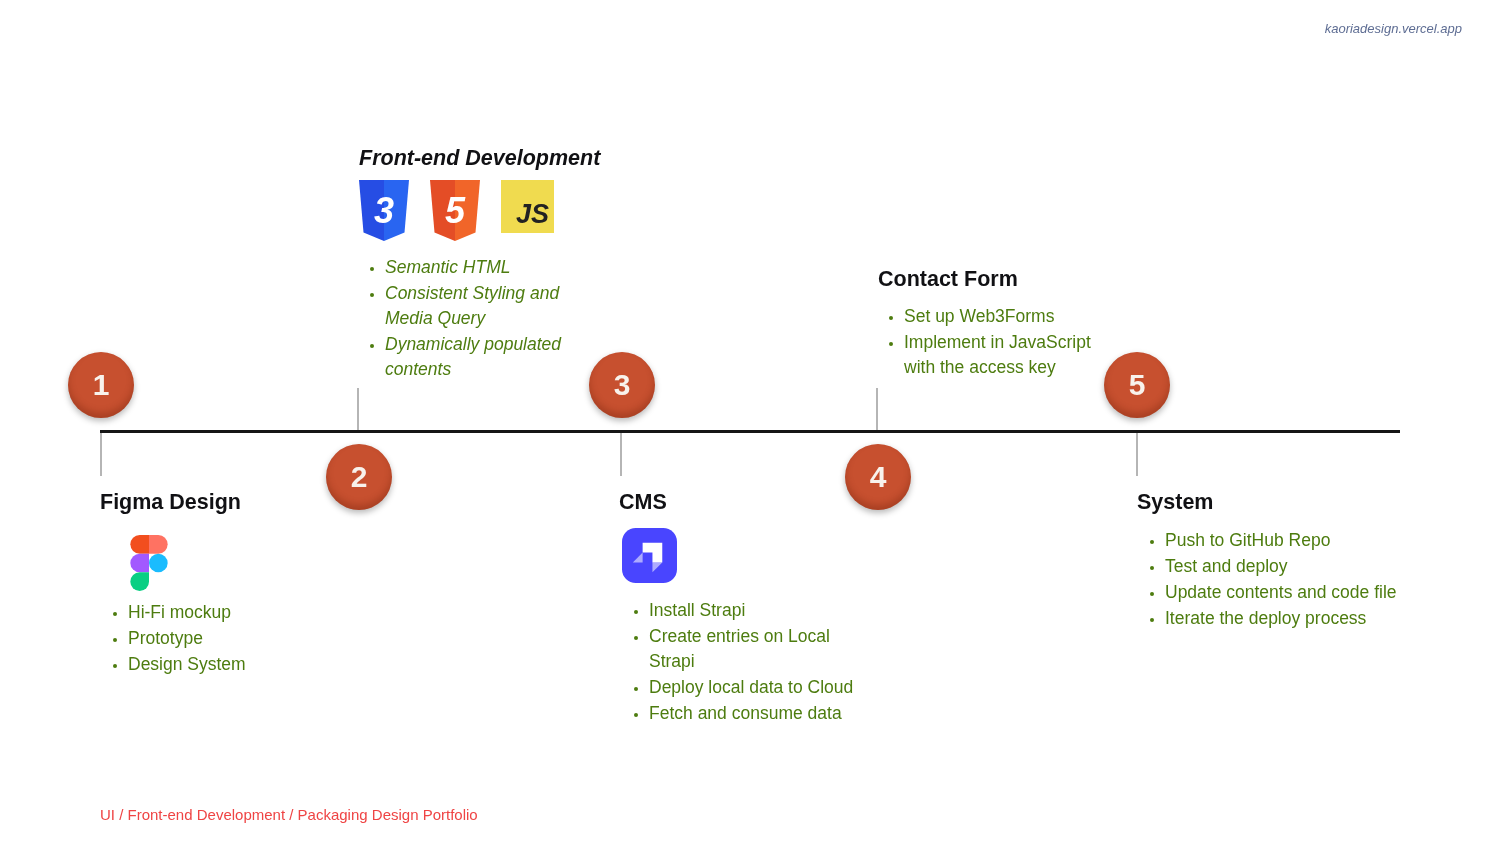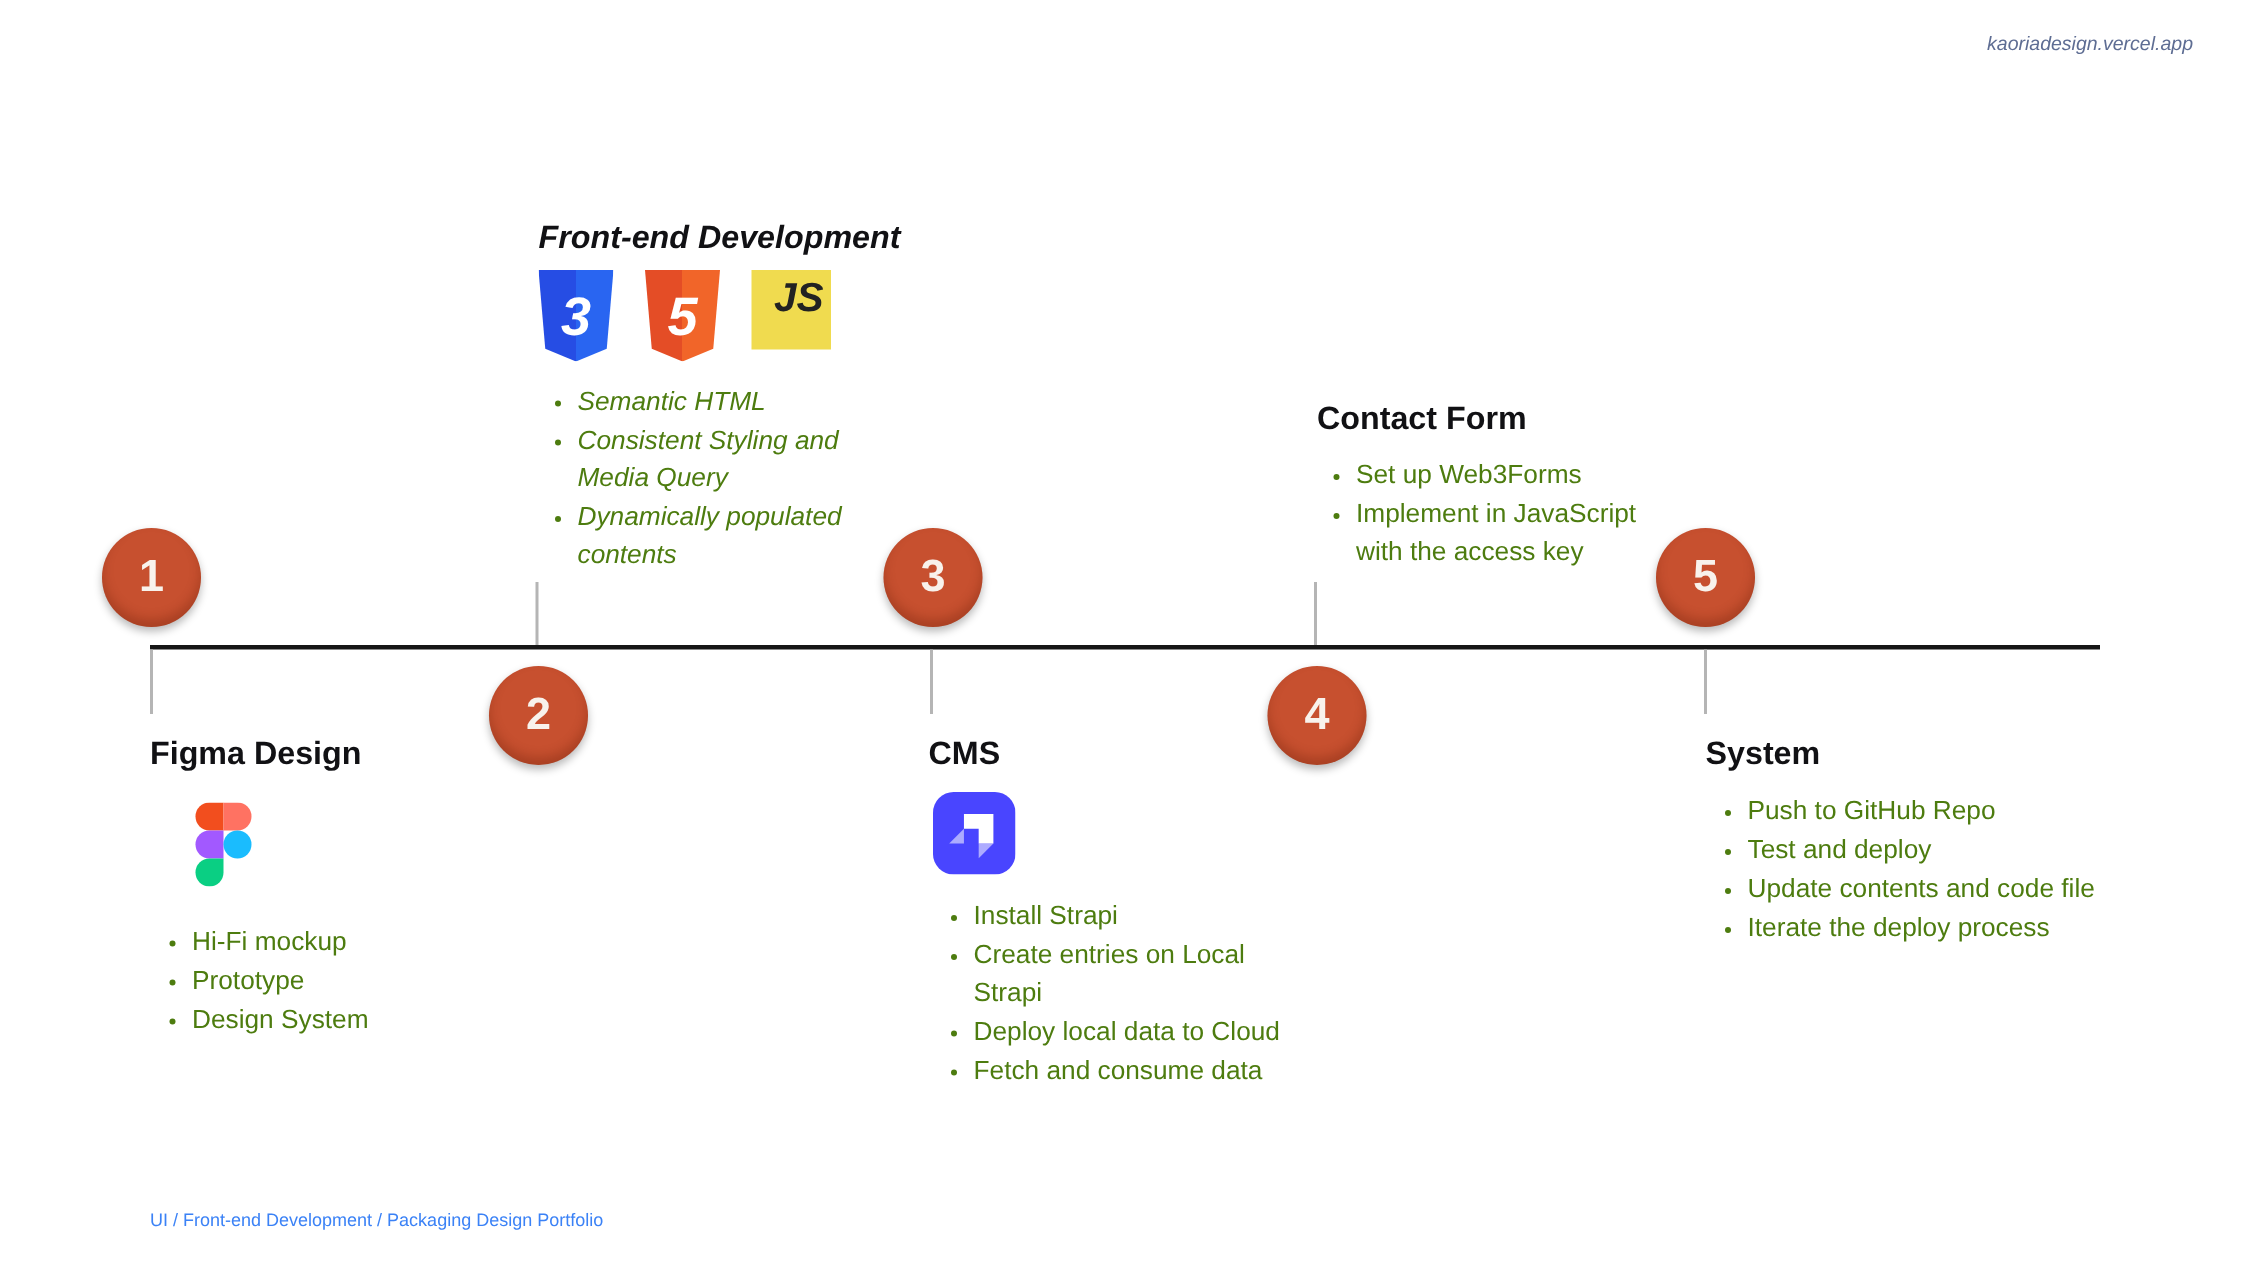--- a/index.html
+++ b/index.html
@@ -42,38 +42,38 @@
   .shield{
     width:50px;height:61px;
     clip-path:polygon(0 0,100% 0,91% 86%,50% 100%,9% 86%);
     display:flex;align-items:center;justify-content:center;
     color:#ffffff;font-size:36px;font-weight:700;
   }
   .shield.css3{background:linear-gradient(90deg,#264de4 50%,#2965f1 50%);}
   .shield.html5{background:linear-gradient(90deg,#e44d26 50%,#f16529 50%);}
   .js-square{
     width:53px;height:53px;background:#f0db4f;
-    display:flex;justify-content:flex-end;
+    display:flex;align-items:flex-end;justify-content:flex-end;
     padding:3px 5px;color:#222;font-size:27px;font-weight:700;
   }
   .figma-wrap{margin:19px 0 0 30px;height:56px;}
   .strapi-wrap{margin:12px 0 0 3px;height:55px;}
   
   .sec-frontend{left:359px;top:144px;width:260px;font-style:italic;}
   .sec-frontend .bullets{width:238px;margin-top:14px;}
   .sec-contact{left:878px;top:265px;width:260px;}
   .sec-contact .bullets{width:246px;margin-top:11px;}
   .sec-figma{left:100px;top:488px;width:220px;}
-  .sec-figma .bullets{width:200px;margin-top:24px;margin-left:2px;}
+  .sec-figma .bullets{width:200px;margin-top:9px;margin-left:2px;}
   .sec-cms{left:619px;top:488px;width:270px;}
   .sec-cms .bullets{width:256px;margin-top:15px;margin-left:4px;}
   .sec-deploy{left:1137px;top:488px;width:270px;}
   .sec-deploy .bullets{width:262px;margin-top:12px;margin-left:2px;}
   .breadcrumb{
-    position:absolute;left:100px;top:806px;font-size:12px;color:#3b82f6;
+    position:absolute;left:100px;top:806px;font-size:15px;color:#ef4444;
   }
 </style>
 </head>
 <body>
 
 <div class="canvas">
 
   <div class="site-link">kaoriadesign.vercel.app</div>
 
 

